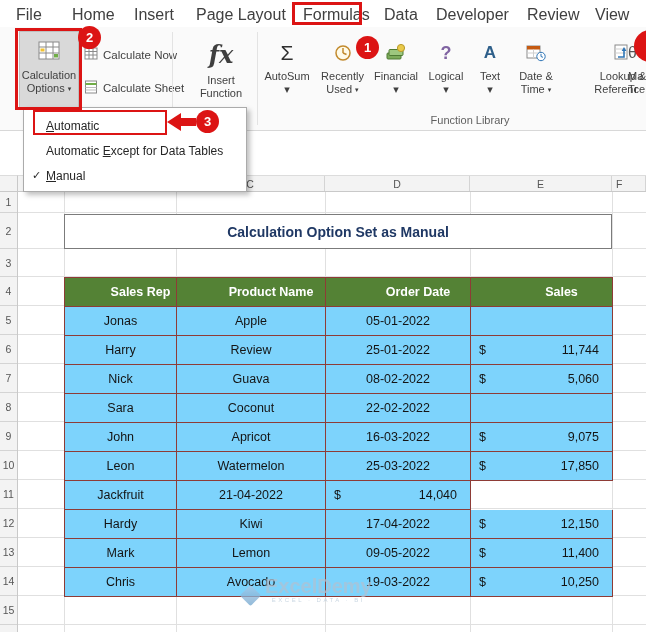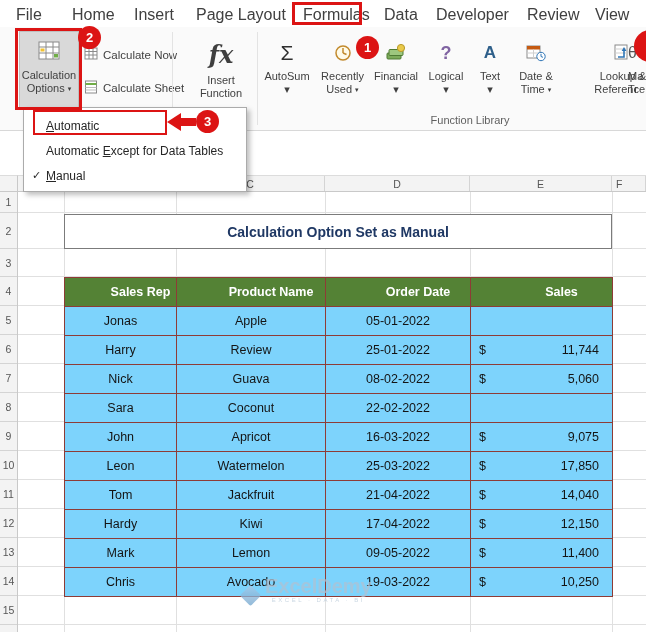--- a/index.html
+++ b/index.html
@@ -394,21 +394,20 @@
         <div class="xrow">
         <div class="xcell">Leon</div>
         <div class="xcell">Watermelon</div>
         <div class="xcell">25-03-2022</div>
         <div class="xcell c-sales">
           <span>$</span>
           <span>17,850</span>
         </div>
       </div>
         <div class="xrow">
-        <div class="xcell">Tom</div>
         <div class="xcell">Jackfruit</div>
         <div class="xcell">21-04-2022</div>
         <div class="xcell c-sales">
           <span>$</span>
           <span>14,040</span>
         </div>
       </div>
         <div class="xrow">
         <div class="xcell">Hardy</div>
         <div class="xcell">Kiwi</div>

